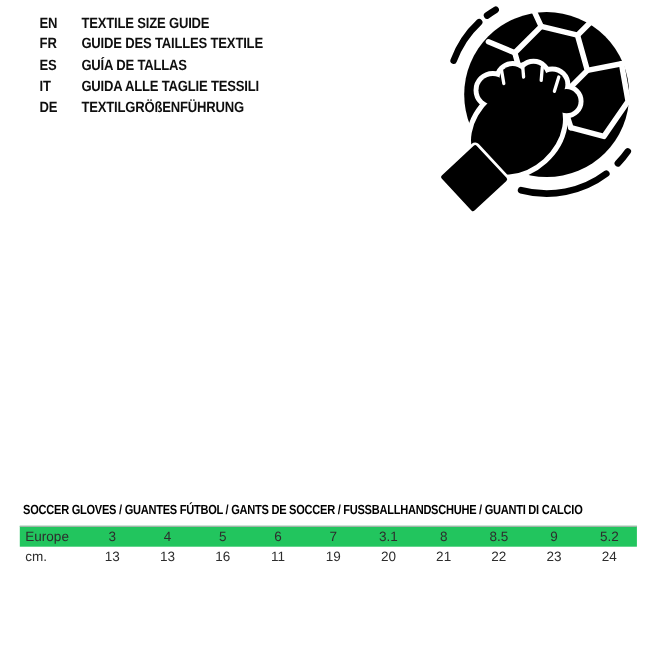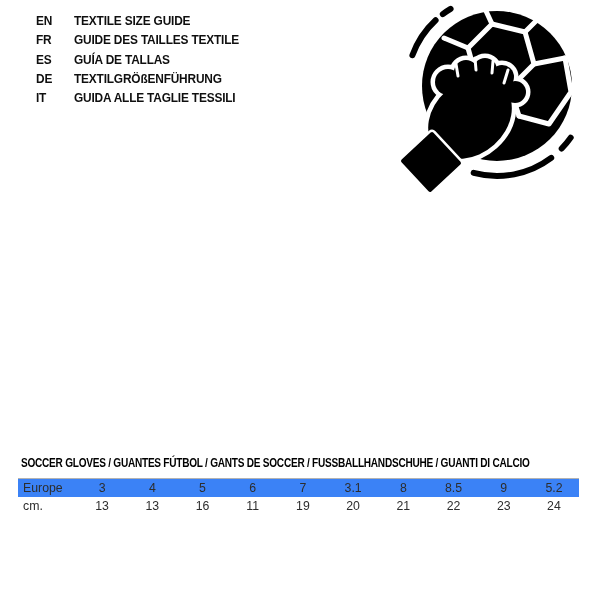--- a/index.html
+++ b/index.html
@@ -18,21 +18,21 @@
 
   
   .icon-wrap{position:absolute;left:398px;top:0;width:200px;height:200px;}
 
   
   .size-section{position:absolute;left:18px;top:417px;width:561px;margin-top:40px;}
   .table-title{font-weight:bold;font-size:12px;line-height:13px;color:#000;padding-left:3px;white-space:nowrap;}
   .table-title .cond{transform:scaleX(.84);letter-spacing:-.3px;}
   .size-table{margin-top:8px;}
   .trow{display:flex;align-items:center;height:18px;font-size:12.3px;color:#2d2d2d;}
-  .trow.header{background:#3b82f6;border-top:1px solid #b2b2b2;}
+  .trow.header{background:#22c55e;border-top:1px solid #b2b2b2;}
   .rlabel{flex:0 0 54px;padding-left:5px;white-space:nowrap;}
   .cells{flex:1;display:flex;}
   .cell{flex:1;text-align:center;}
 </style>
 </head>
 <body>
 
 <div class="page">
 
   <div class="lang-block">
@@ -42,26 +42,26 @@
     </div>
     <div class="lang-row">
       <span class="lang-code"><span class="cond">FR</span></span>
       <span class="lang-label"><span class="cond">GUIDE DES TAILLES TEXTILE</span></span>
     </div>
     <div class="lang-row">
       <span class="lang-code"><span class="cond">ES</span></span>
       <span class="lang-label"><span class="cond">GUÍA DE TALLAS</span></span>
     </div>
     <div class="lang-row">
+      <span class="lang-code"><span class="cond">IT</span></span>
+      <span class="lang-label"><span class="cond">GUIDA ALLE TAGLIE TESSILI</span></span>
+    </div>
+    <div class="lang-row">
       <span class="lang-code"><span class="cond">DE</span></span>
       <span class="lang-label"><span class="cond">TEXTILGRÖßENFÜHRUNG</span></span>
-    </div>
-    <div class="lang-row">
-      <span class="lang-code"><span class="cond">IT</span></span>
-      <span class="lang-label"><span class="cond">GUIDA ALLE TAGLIE TESSILI</span></span>
     </div>
   </div>
 
   <div class="icon-wrap">
     <svg viewBox="0 0 200 200" width="200" height="200" aria-hidden="true">
 
       <g stroke="#000" stroke-width="6" fill="none" stroke-linecap="round">
         <path d="M 52.6,8.9 A 90,90 0 0 0 44.8,14.1"></path>
         <path d="M 37.6,20.2 A 90,90 0 0 0 14.4,55.2"></path>
         <path d="M 75.7,172.9 A 90,90 0 0 0 153.2,157.9"></path>

